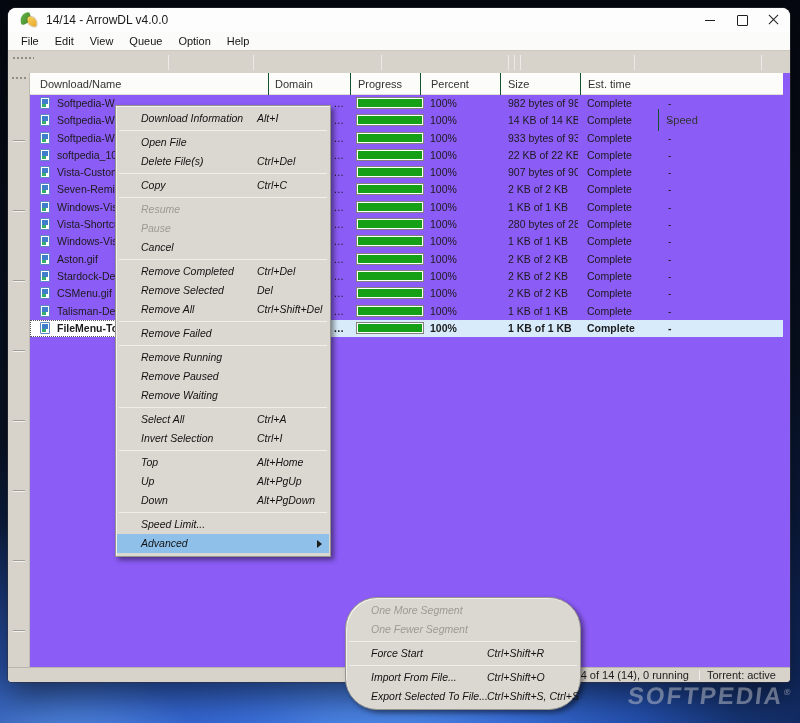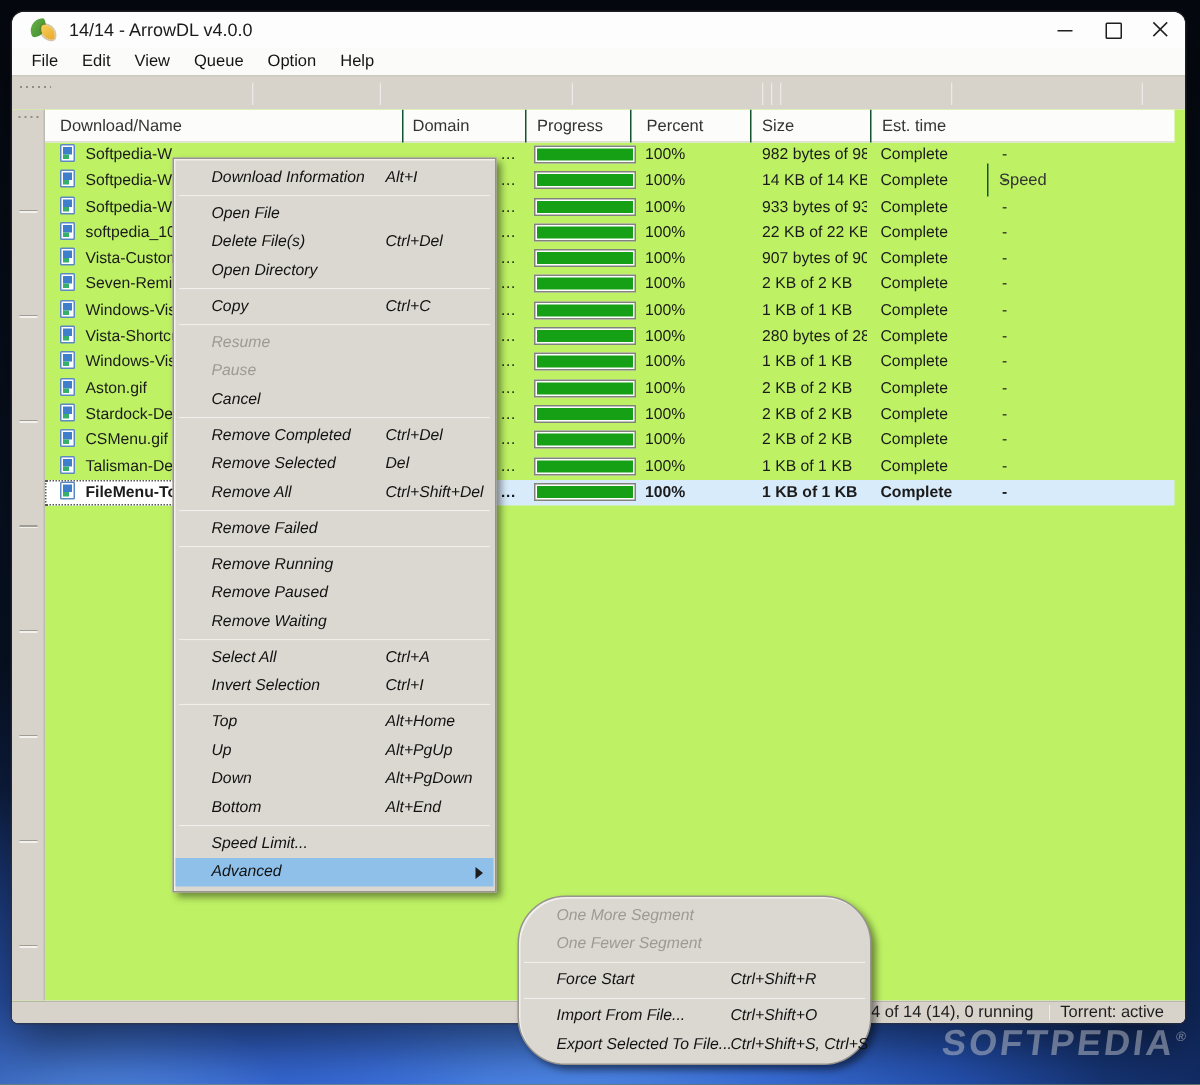--- a/index.html
+++ b/index.html
@@ -41,21 +41,21 @@
   .menubar { position:absolute; left:0; top:24px; right:0; height:18px; background:#fbfbfa;
     display:flex; align-items:center; padding-left:5px; }
   .mb-item { font-size:11px; color:#141414; padding:0 8px; line-height:18px; }
 
   .toolbar { position:absolute; left:0; top:42px; right:0; height:23px; background:#d7d3cb; border-top:1px solid #ccc9c1; }
   .toolbar::before { content:''; position:absolute; left:4px; top:5px; width:22px; height:5px;
     background-image:radial-gradient(circle,#918e86 32%,transparent 34%); background-size:4px 4px; }
   .tsep { position:absolute; top:4px; width:1px; height:15px; background:#c2beb6; border-right:1px solid #eceae6; }
 
   
-  .main { position:absolute; left:0; top:65px; right:0; bottom:15px; background:#bef264; overflow:hidden; }
+  .main { position:absolute; left:0; top:65px; right:0; bottom:15px; background:#8b5cf6; overflow:hidden; }
   .dock { position:absolute; left:0; top:0; width:22px; height:100%; background:#d7d3cb; border-right:1px solid #bebbb3; }
   .dock::before { content:''; position:absolute; left:3px; top:3px; width:16px; height:5px;
     background-image:radial-gradient(circle,#918e86 32%,transparent 34%); background-size:4px 4px; }
   .dock::after { content:''; position:absolute; left:5px; top:34px; width:12px; height:560px;
     background:repeating-linear-gradient(180deg, transparent 0 33px, #a09d95 33px 34px, #f2f1ed 34px 35px, transparent 35px 70px); }
 
   .thead { position:absolute; left:22px; top:0; right:7px; height:22px; background:#fcfcfb; border-bottom:1px solid #e0ded9; }
   .hc { position:absolute; top:0; height:22px; line-height:22px; font-size:11px; color:#333; white-space:nowrap; overflow:hidden; }
   .hc + .hc { border-left:1px solid #14532d; }
   .hc0 { left:0;   width:238px; padding-left:10px; }
@@ -356,23 +356,20 @@
         <span class="ms">Alt+I</span>
       </div>
       <div class="msep"></div>
       <div class="mi">
         <span class="ml">Open File</span>
       </div>
       <div class="mi">
         <span class="ml">Delete File(s)</span>
         <span class="ms">Ctrl+Del</span>
       </div>
-      <div class="mi">
-        <span class="ml">Open Directory</span>
-      </div>
       <div class="msep"></div>
       <div class="mi">
         <span class="ml">Copy</span>
         <span class="ms">Ctrl+C</span>
       </div>
       <div class="msep"></div>
       <div class="mi dis">
         <span class="ml">Resume</span>
       </div>
       <div class="mi dis">
@@ -422,24 +419,20 @@
         <span class="ml">Top</span>
         <span class="ms">Alt+Home</span>
       </div>
       <div class="mi">
         <span class="ml">Up</span>
         <span class="ms">Alt+PgUp</span>
       </div>
       <div class="mi">
         <span class="ml">Down</span>
         <span class="ms">Alt+PgDown</span>
-      </div>
-      <div class="mi">
-        <span class="ml">Bottom</span>
-        <span class="ms">Alt+End</span>
       </div>
       <div class="msep"></div>
       <div class="mi">
         <span class="ml">Speed Limit...</span>
       </div>
       <div class="mi hl">
         <span class="ml">Advanced</span>
         <div class="marrow"></div>
       </div>
     </div>

